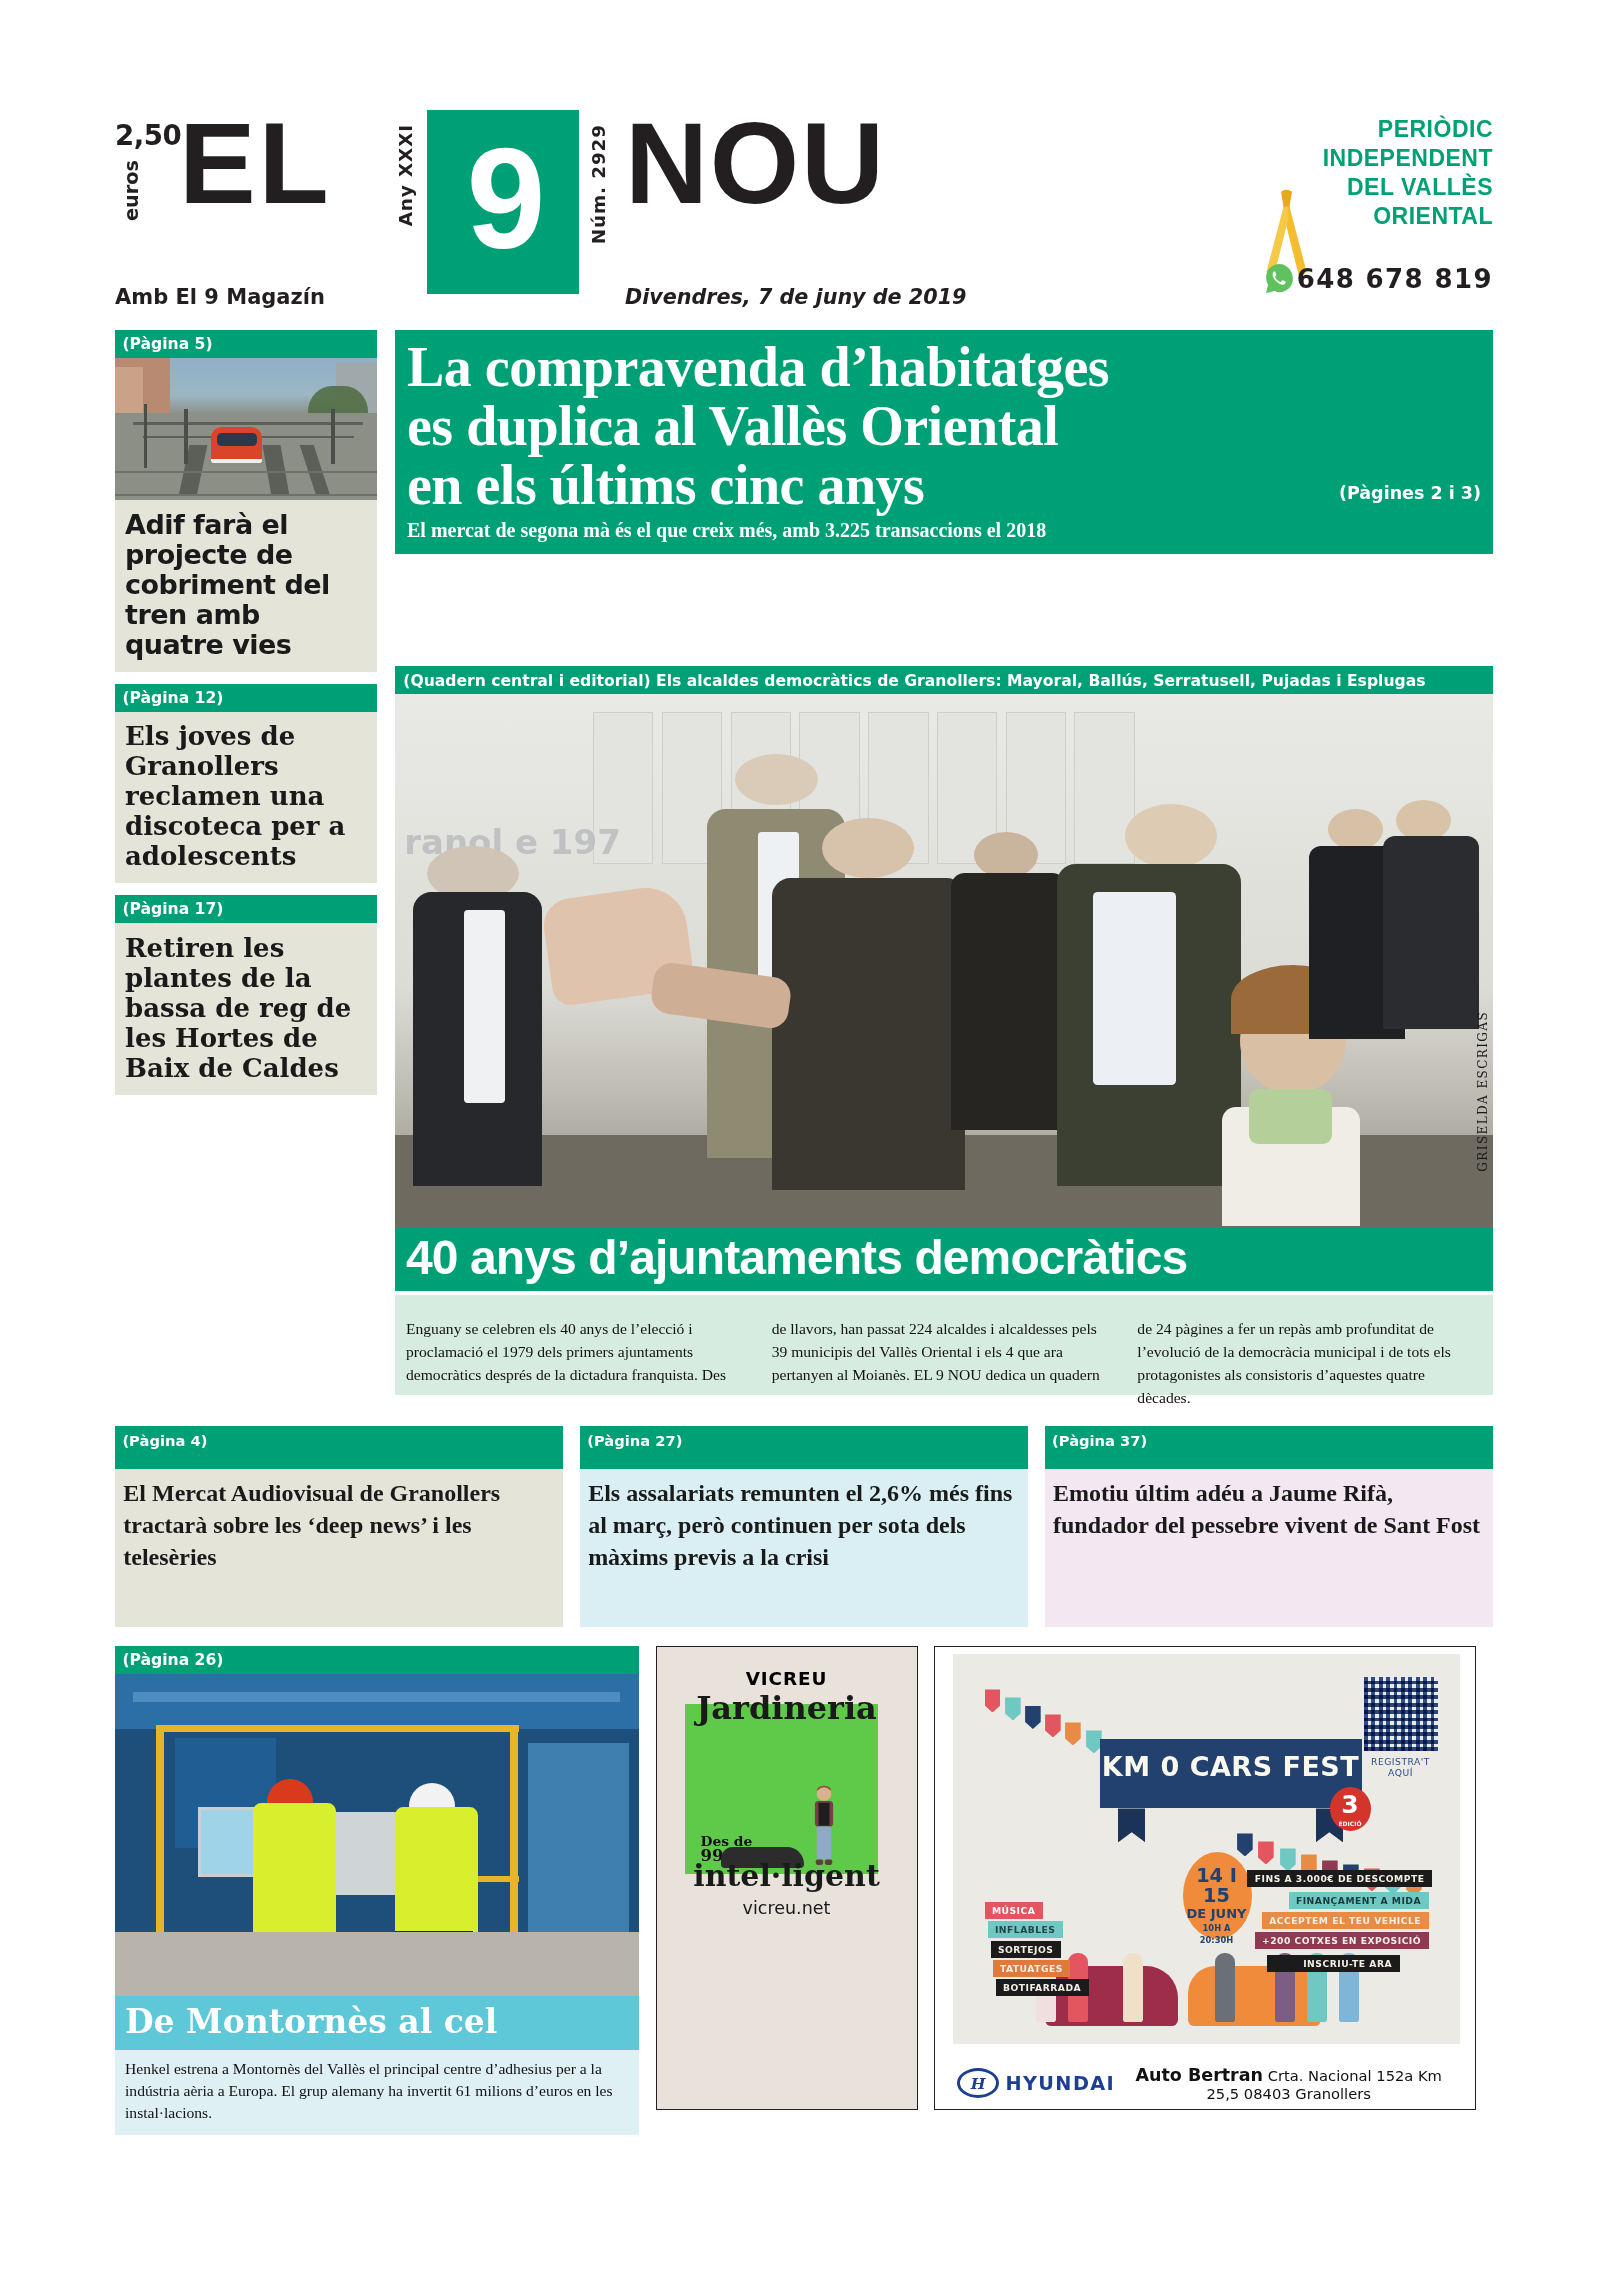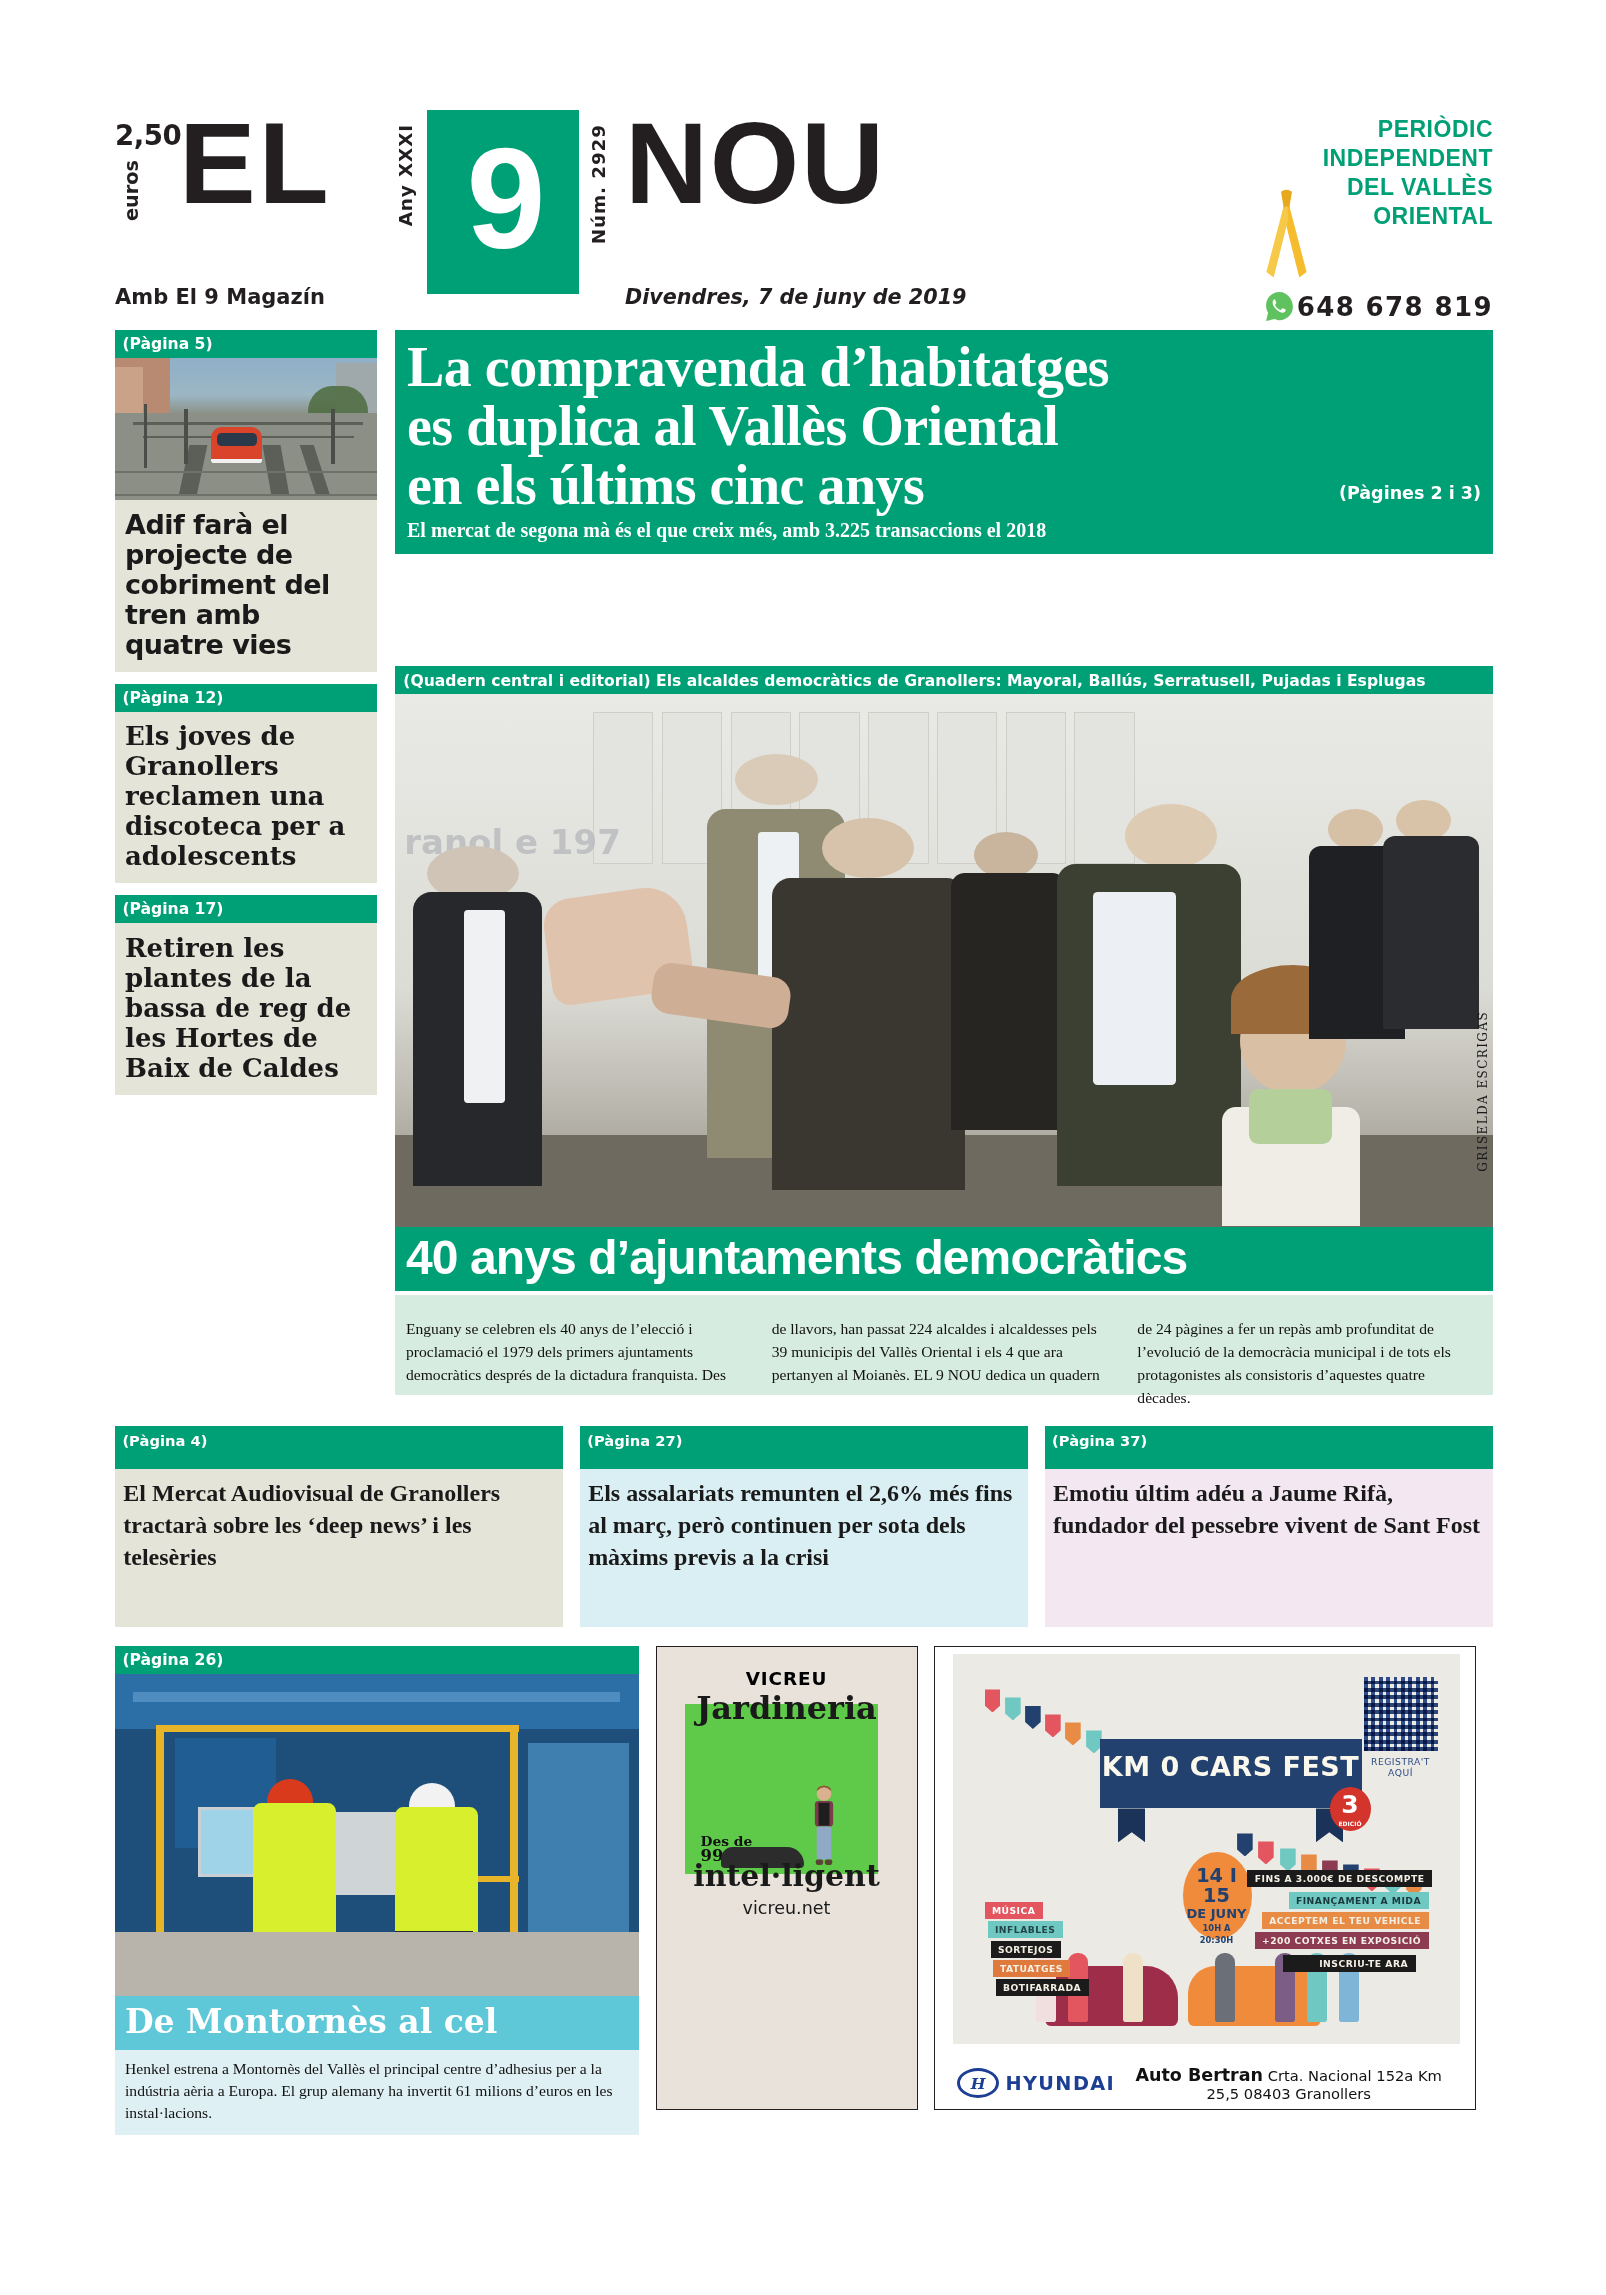--- a/index.html
+++ b/index.html
@@ -19,21 +19,21 @@
   .vert-num{position:absolute;left:473px;top:13.8px;writing-mode:vertical-rl;transform:rotate(180deg);font-size:18.4px;font-weight:bold;color:#231f20;letter-spacing:0.9px;font-family:"DejaVu Sans",sans-serif;}
   .logo-nou{position:absolute;left:510px;top:4.6px;font-size:115px;line-height:96px;font-weight:900;color:#231f20;letter-spacing:1.8px;font-family:"Liberation Sans",sans-serif;}
 
   .ribbon{position:absolute;left:1144px;top:78px;width:55px;height:96px;}
 
   .strap{position:absolute;right:0;top:4.6px;width:322px;text-align:right;}
   .strap div{font-size:23px;line-height:29px;font-weight:900;color:#00a077;letter-spacing:0.5px;font-family:"Liberation Sans",sans-serif;}
 
   .magazin{position:absolute;left:0;top:175px;font-size:21px;font-weight:bold;color:#231f20;font-family:"DejaVu Sans",sans-serif;}
   .datetxt{position:absolute;left:510px;top:175px;font-size:20.7px;font-weight:bold;color:#231f20;font-family:"DejaVu Sans",sans-serif;font-style:italic;}
-  .wa-wrap{position:absolute;right:0;top:180px;display:flex;align-items:center;gap:1px;}
+  .wa-wrap{position:absolute;right:0;top:152px;display:flex;align-items:center;gap:1px;}
   .wa-ico{width:33px;height:33px;}
   .wa-num{font-size:26px;font-weight:900;color:#231f20;letter-spacing:1.4px;font-family:"DejaVu Sans",sans-serif;}
 
   
   .leftcol{position:absolute;left:115px;top:330px;width:262px;}
   .pagtag{background:#00a077;color:#fff;font-size:15.6px;font-weight:bold;padding:4.6px 7.4px 5.5px 7.4px;font-family:"DejaVu Sans",sans-serif;}
   .photo1{width:262px;height:142px;background:linear-gradient(#8fb0c8 0%,#9cb6c4 26%,#8a8f84 40%,#7d8277 62%,#9aa09a 100%);position:relative;overflow:hidden;}
   .p1-bldgL{position:absolute;left:0;top:0;width:55px;height:64px;background:#b98a72;}
   .p1-bldgL2{position:absolute;left:0;top:9.2px;width:27.6px;height:55px;background:#c9a288;}
   .p1-bldgR{position:absolute;right:0;top:4.6px;width:41px;height:55px;background:#9fa8ab;}
@@ -139,21 +139,21 @@
   .k-sign{position:absolute;font-size:9.2px;font-weight:bold;color:#f4efe4;letter-spacing:0.5px;font-family:"DejaVu Sans",sans-serif;padding:2.8px 7.4px;z-index:6;white-space:nowrap;}
   .k-l1{left:32px;top:248px;background:#e3565f;color:#fff;}
   .k-l2{left:35px;top:267px;background:#6fc8c2;color:#24464a;}
   .k-l3{left:38px;top:287px;background:#1b1b1b;}
   .k-l4{left:40px;top:306px;background:#e07a3c;}
   .k-l5{left:43px;top:325px;background:#1b1b1b;}
   .k-r1{right:27.6px;top:216px;background:#1b1b1b;}
   .k-r2{right:31px;top:238px;background:#6fc8c2;color:#1b3a3d;}
   .k-r3{right:31px;top:258px;background:#e88b45;}
   .k-r4{right:31px;top:278px;background:#8d3b52;}
-  .k-r5{right:44px;top:301px;background:#1b1b1b;padding-left:36px;}
+  .k-r5{right:60px;top:301px;background:#1b1b1b;padding-left:36px;}
   .k-cars{position:absolute;left:83px;bottom:18.4px;width:377px;height:87px;}
   .k-car{position:absolute;bottom:0;width:133px;height:60px;border-radius:27.6px 32px 6.4px 6.4px;}
   .k-ped{position:absolute;bottom:3.7px;width:20px;height:69px;border-radius:9.2px 9.2px 2.8px 2.8px;}
   .k-flagline{position:absolute;left:27.6px;top:23px;width:459px;height:165px;}
   .k-flag{position:absolute;width:15.6px;height:23px;clip-path:polygon(0 0,100% 0,100% 70%,50% 100%,0 70%);}
   .k-foot{position:absolute;left:22px;bottom:7.4px;width:496px;display:flex;align-items:center;gap:9.2px;}
   .hy-logo{display:flex;align-items:center;gap:6.4px;}
   .hy-oval{width:36px;height:24px;border:3.7px solid #1c3f94;border-radius:50%;display:flex;align-items:center;justify-content:center;}
   .hy-h{font-size:15.6px;font-weight:900;color:#1c3f94;font-family:"DejaVu Serif",serif;font-style:italic;}
   .hy-word{font-size:19.3px;font-weight:900;color:#1c3f94;letter-spacing:1.4px;font-family:"DejaVu Sans",sans-serif;}

